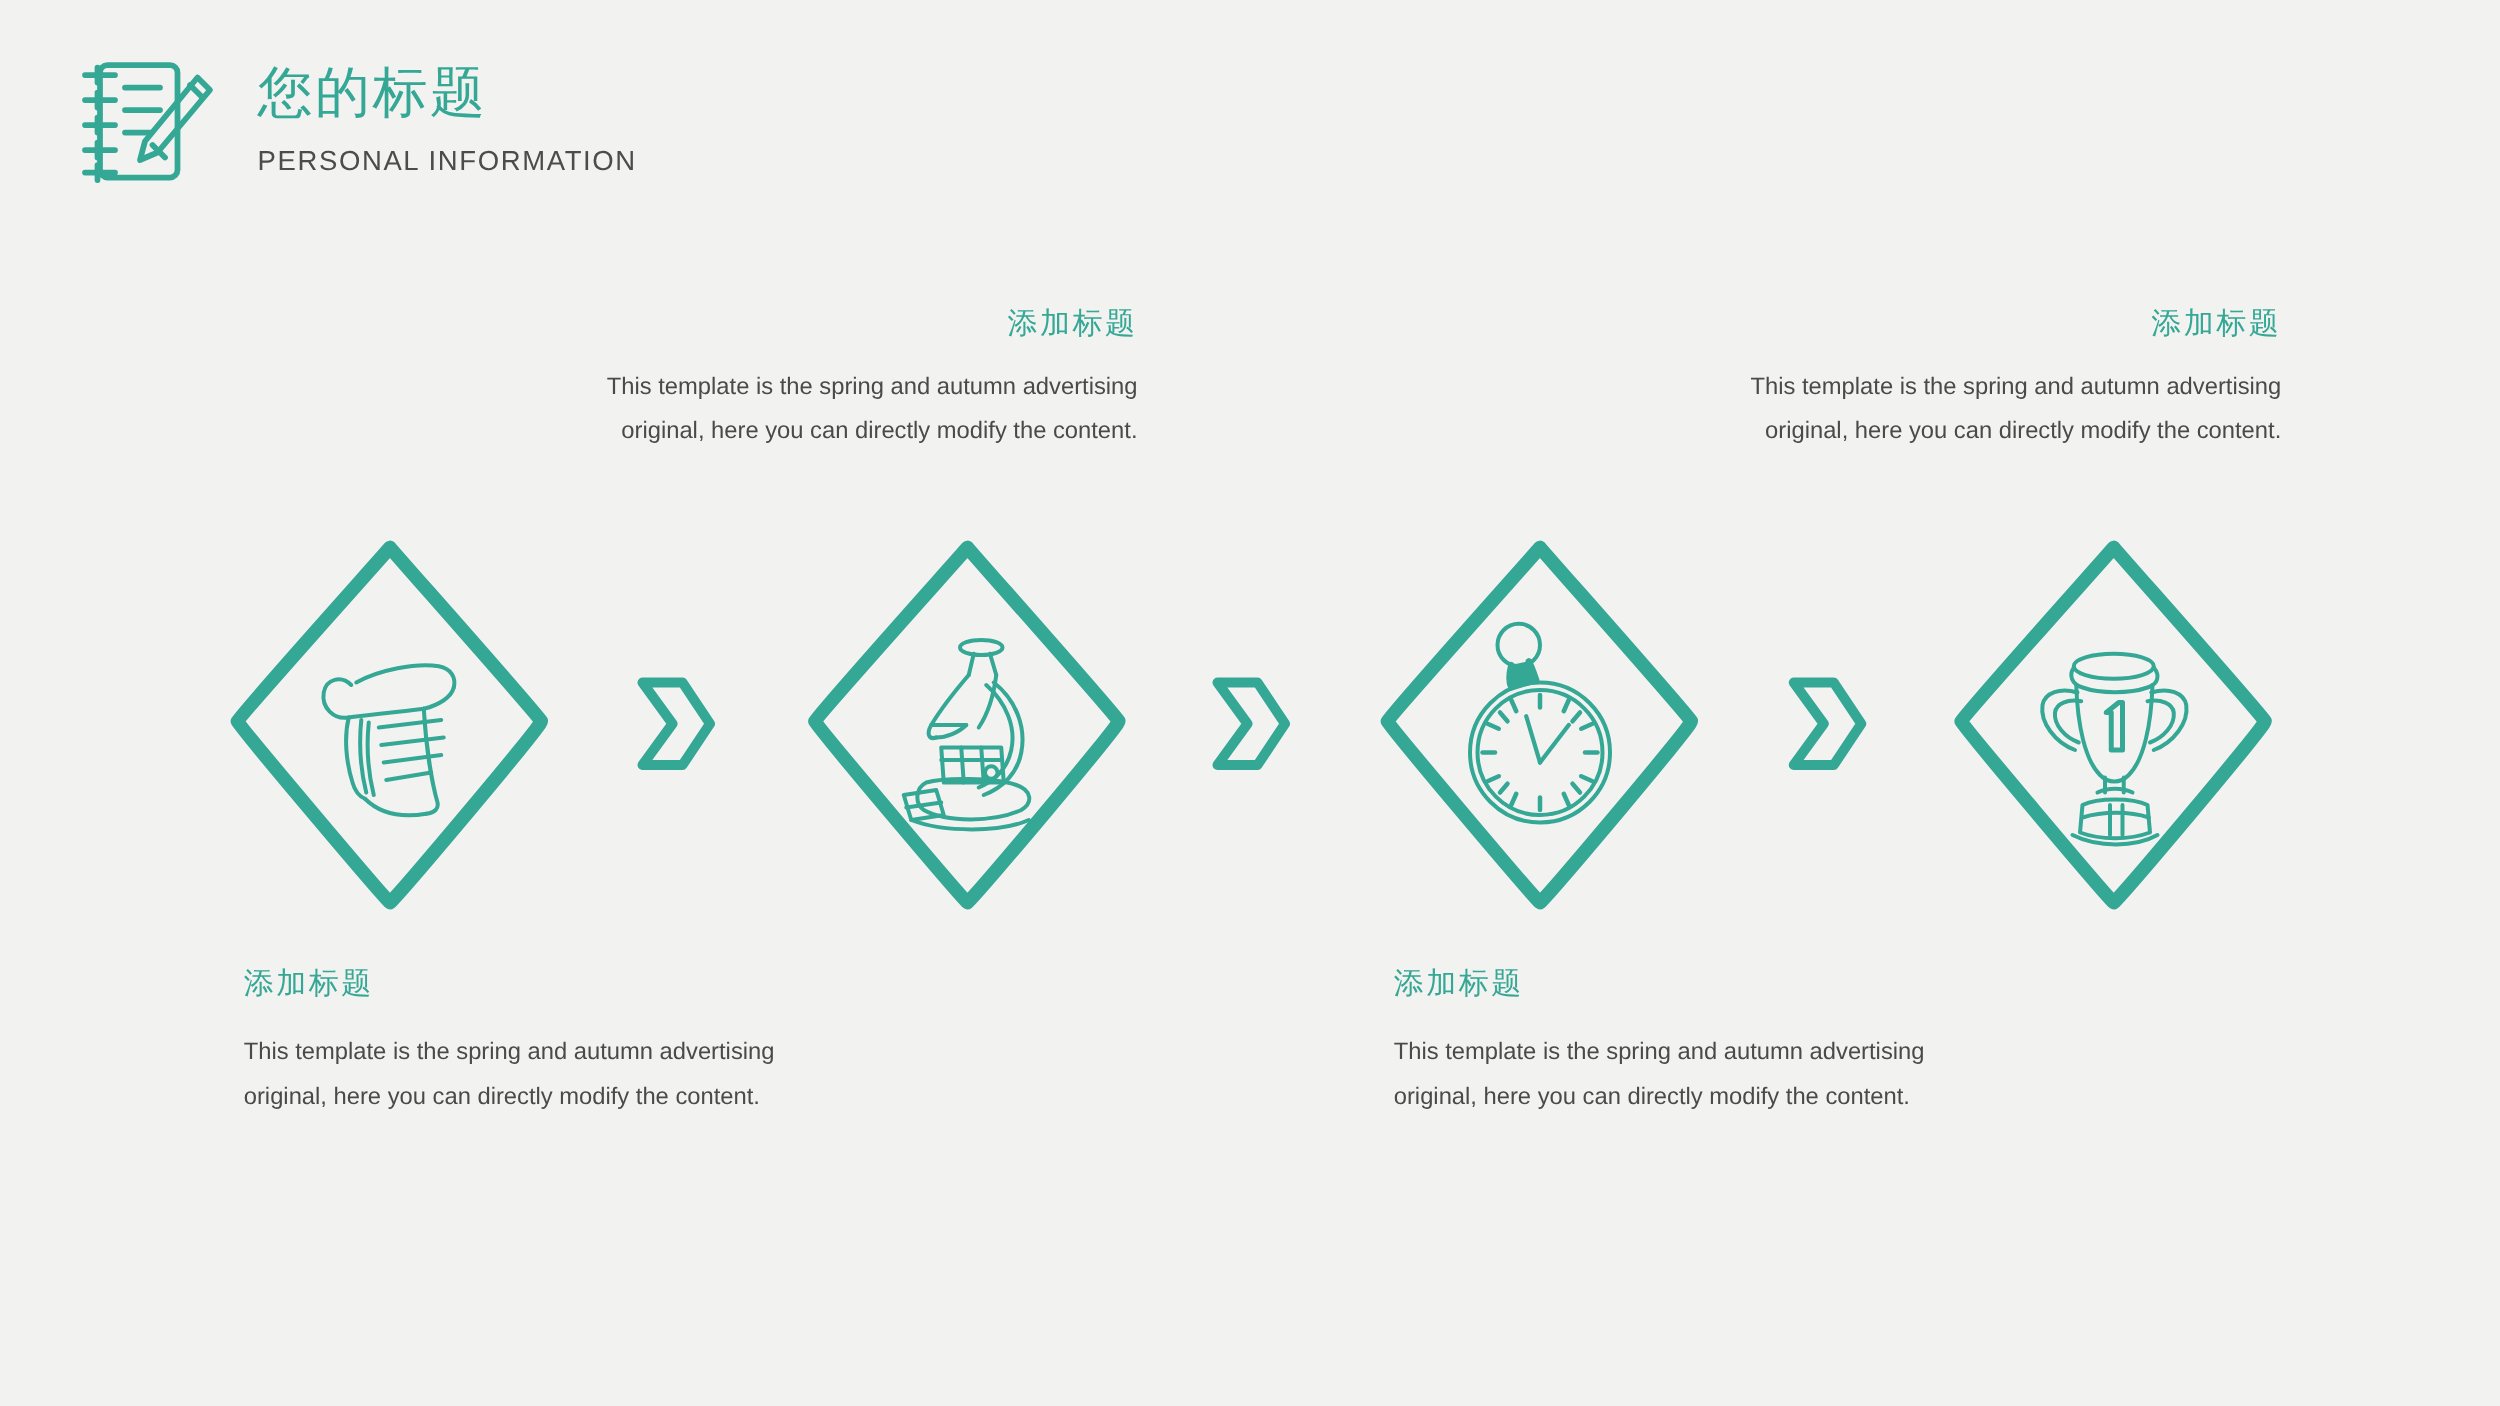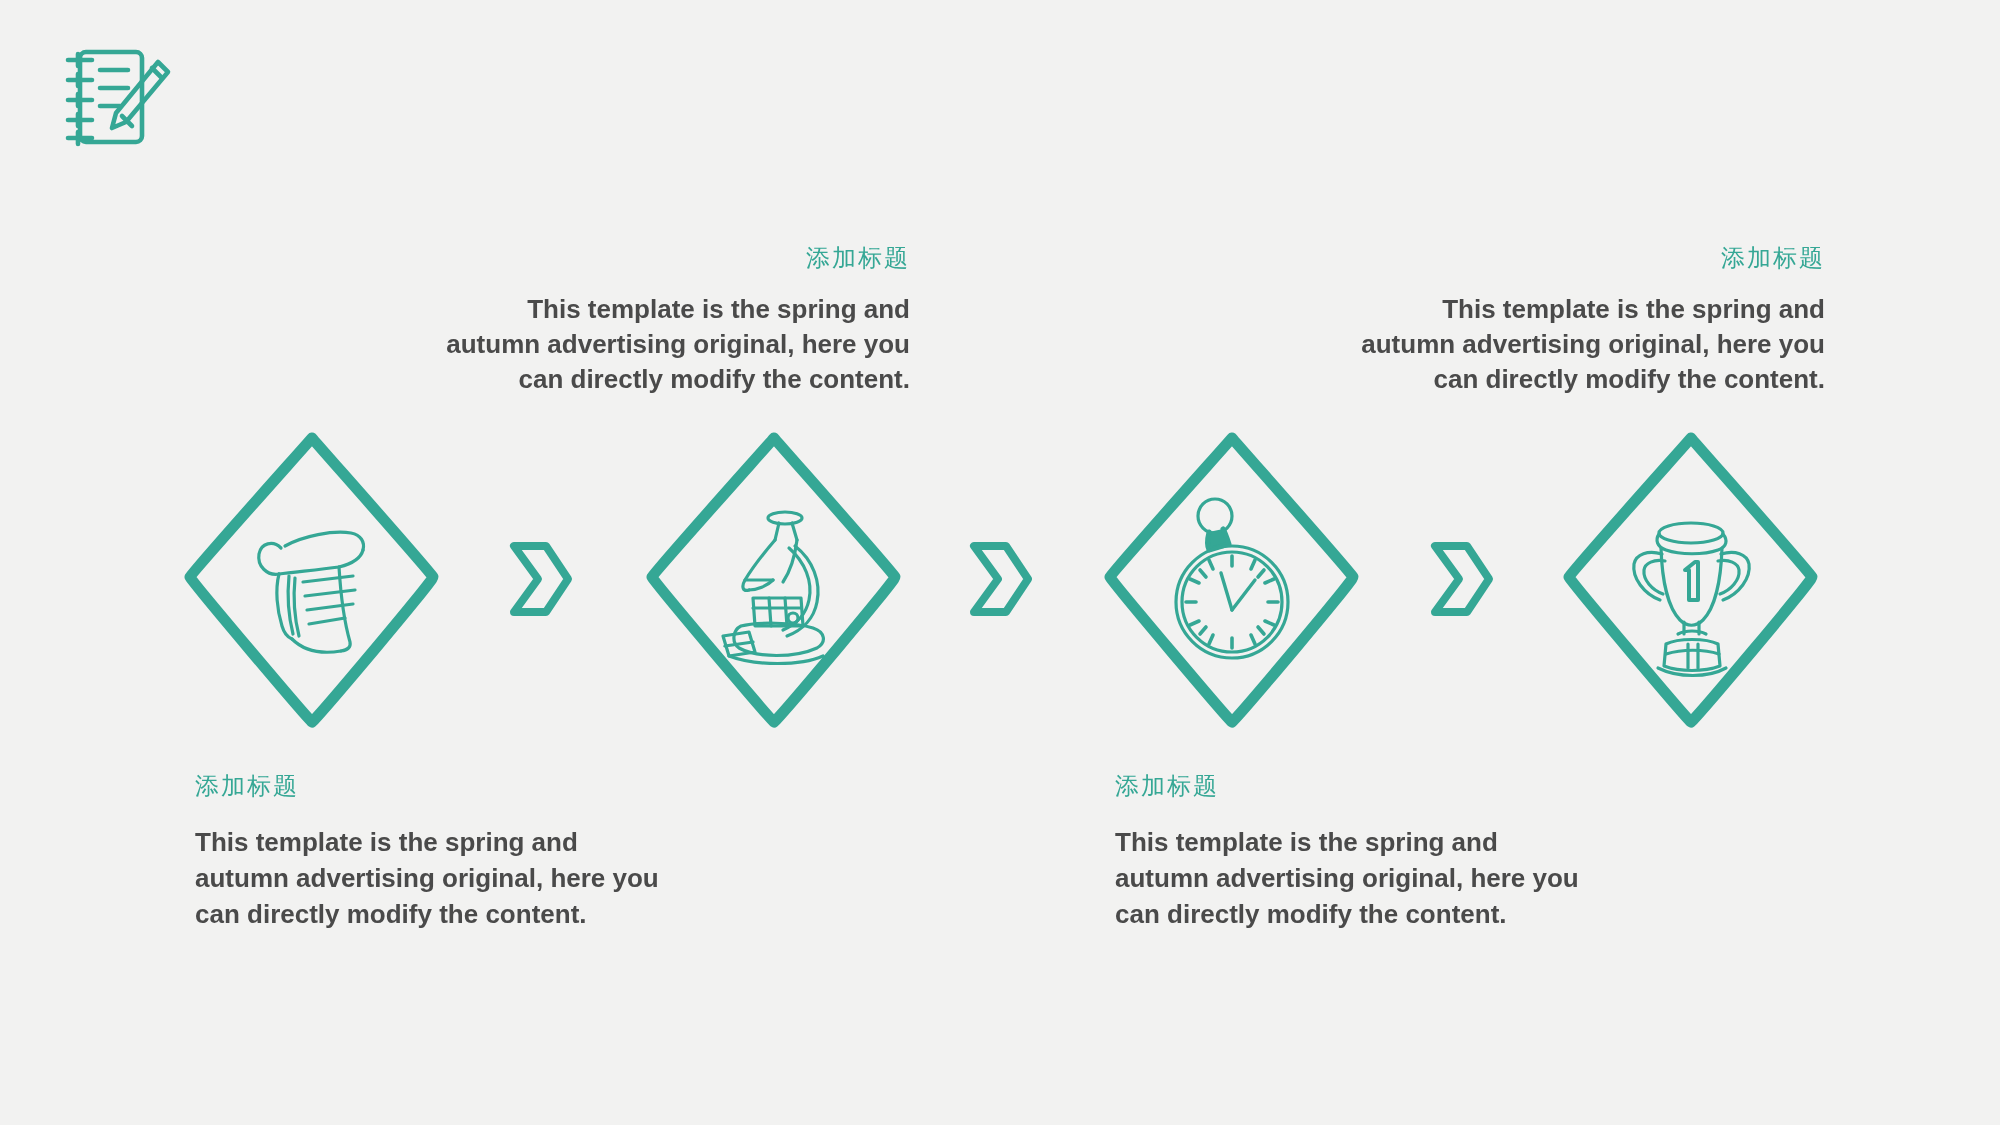--- a/index.html
+++ b/index.html
@@ -38,21 +38,21 @@
   .a1{ left:508px; }
   .a2{ left:968px; }
   .a3{ left:1429px; }
 
   
   .block{ position:absolute; width:470px; }
   .block .b-title{
     font-size:24px; color:#35a795; letter-spacing:2px; font-weight:400;
   }
   .block .b-body{
-    font-size:26px; color:#4a4a4a; font-weight:700;
+    font-size:19px; color:#4a4a4a; font-weight:400;
   }
 
   
   .block.top{ text-align:right; }
   .block.top .b-title{ margin-bottom:18px; }
   .block.top .b-body{ line-height:35px; }
 
   
   .block.bottom{ text-align:left; }
   .block.bottom .b-title{ margin-bottom:22px; }
@@ -72,20 +72,24 @@
     <div class="logo-icon">
       <svg viewBox="0 0 112 118" fill="none" stroke="#35a795" stroke-width="4.6" stroke-linecap="round" stroke-linejoin="round">
         <path d="M24 16 h50 a6 6 0 0 1 6 6 v78 a6 6 0 0 1 -6 6 h-50 a6 6 0 0 1 -6 -6 v-78 a6 6 0 0 1 6 -6 z"></path>
         <path d="M6 24 h24 M6 44 h24 M6 64 h24 M6 84 h24 M6 102 h24"></path>
         <path d="M16 18 v12 M16 38 v12 M16 58 v12 M16 78 v12 M16 96 v12"></path>
         <path d="M38 34 h28 M38 52 h28 M38 70 h20"></path>
         <path d="M96 26 l10 10 -42 50 -14 6 4 -15 z"></path>
         <path d="M90 32 l10 10"></path>
         <path d="M60 80 l10 10"></path>
       </svg>
+    </div>
+    <div class="header-text">
+      <div class="header-title">您的标题</div>
+      <div class="header-sub">PERSONAL INFORMATION</div>
     </div>
   </div>
 
   <div class="block top blk-top-2">
     <div class="b-title">添加标题</div>
     <div class="b-body">This template is the spring and autumn advertising original, here you can directly modify the content.</div>
   </div>
 
   <div class="block top blk-top-4">
     <div class="b-title">添加标题</div>

